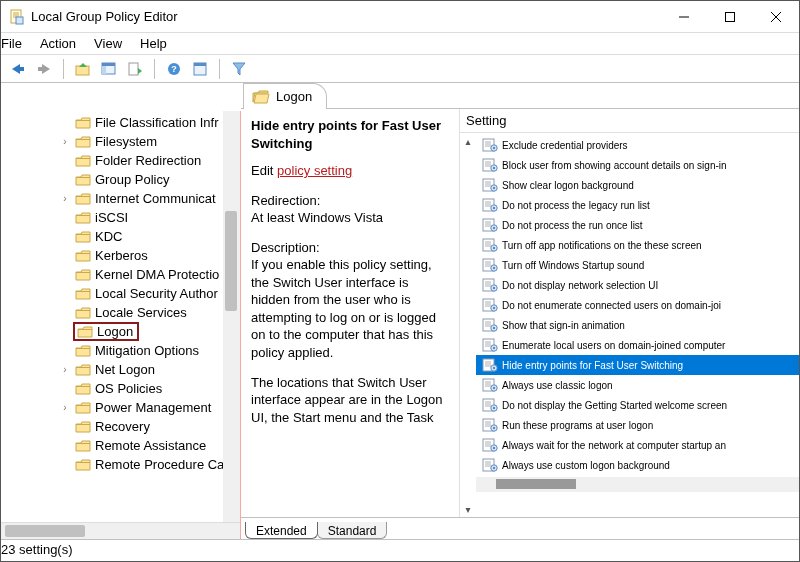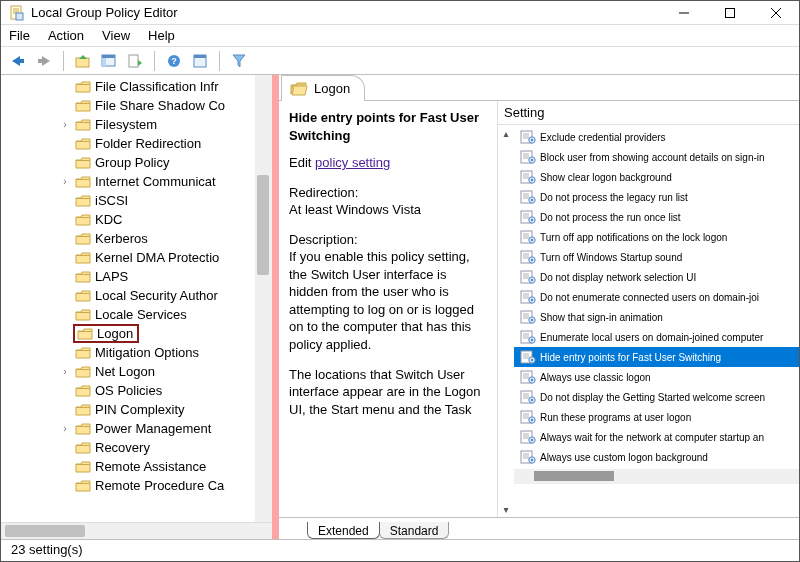--- a/index.html
+++ b/index.html
@@ -1,61 +1,61 @@
 <!DOCTYPE html>
 <html><head>
 <meta charset="utf-8">
 <style>
   * { box-sizing: border-box; }
   html, body { margin:0; padding:0; font-family: "Segoe UI", Arial, sans-serif; font-size: 13px; color:#000; background:#fff; }
   .window { width:800px; height:562px; border:1px solid #555; display:flex; flex-direction:column; }
-  .titlebar { height:24px; display:flex; align-items:center; padding:0 0 0 8px; border-bottom:1px solid #ddd; }
+  .titlebar { height:32px; display:flex; align-items:center; padding:0 0 0 8px; border-bottom:1px solid #ddd; }
   .titlebar .icon { width:16px; height:16px; margin-right:6px; display:inline-flex; }
   .titlebar .title { font-size:13px; }
   .winbtns { margin-left:auto; display:flex; }
   .winbtn { width:46px; height:32px; display:flex; align-items:center; justify-content:center; }
-  .menubar { height:22px; display:flex; align-items:center; gap:18px; padding-left:8px; border-bottom:1px solid #ddd; font-size:13px; }
+  .menubar { height:22px; display:flex; align-items:center; gap:18px; padding-left:0; border-bottom:1px solid #ddd; font-size:13px; }
   .toolbar { height:28px; display:flex; align-items:center; gap:4px; padding:2px 6px; border-bottom:1px solid #c0c0c0; }
   .tbtn { width:22px; height:22px; display:flex; align-items:center; justify-content:center; border:1px solid transparent; border-radius:2px; }
   .tdivider { width:1px; height:20px; background:#c0c0c0; margin:0 4px; }
   .content { flex:1; display:flex; min-height:0; }
-  .tree-pane { width:278px; border-right:7px solid #fca5a5; display:flex; flex-direction:column; overflow:hidden; }
+  .tree-pane { width:240px; border-right:1px solid #fca5a5; display:flex; flex-direction:column; overflow:hidden;margin-top:28px; }
   .tree-wrap { flex:1; overflow:hidden auto; position:relative; }
   .tree { padding:2px 0 2px 0; }
   .tree-item { display:flex; align-items:center; height:19px; padding-left:74px; white-space:nowrap; position:relative; }
   .tree-item .chev { position:absolute; left:58px; width:12px; text-align:center; color:#777; font-size:10px; }
   .tree-item .fld { width:16px; height:14px; margin-right:4px; display:inline-flex; }
   .tree-item .lbl { font-size:13px; }
   .tree-item.highlight { }
   .tree-item.highlight .lblbox { border:2px solid #8b1a1a; padding:0 4px 0 2px; margin-left:-2px; display:flex; align-items:center; }
   .htrack { height:17px; background:#f0f0f0; position:relative; border-top:1px solid #ddd; }
   .hthumb { position:absolute; top:2px; height:12px; background:#c0c0c0; border-radius:2px; }
   .vscroll { position:absolute; right:0; top:0; bottom:0; width:17px; background:#f0f0f0; }
   .vthumb { position:absolute; left:2px; width:12px; background:#c0c0c0; border-radius:2px; }
   .details-pane { flex:1; display:flex; flex-direction:column; min-width:0; }
   .header-band { background:#fff; border-bottom:1px solid #c0c0c0; padding:0; height:26px; }
   .header-tab { display:inline-flex; align-items:center; height:26px; background:#fff; padding:0 14px 0 8px; border:1px solid #c0c0c0; border-bottom:none; border-top-right-radius:14px; gap:6px; font-size:13px; margin-left:2px; margin-top:0px; }
   .folder-open { display:inline-block; width:18px; height:14px; }
   .details-body { flex:1; display:flex; min-height:0; }
   .desc-col { width:218px; padding:8px 10px 0 10px; font-size:13px; line-height:1.35; overflow:hidden; }
   .desc-col b { font-weight:600; }
-  .desc-col a.link { color:#4c1d95; }
+  .desc-col a.link { color:#b91c1c; }
   .settings-col { flex:1; display:flex; flex-direction:column; border-left:1px solid #e0e0e0; min-width:0; }
   .col-header { padding:4px 6px 4px 6px; font-size:13px; border-bottom:1px solid #e0e0e0; }
   .settings-wrap { flex:1; position:relative; overflow:hidden; }
   .settings-list { padding:2px 0 2px 0; }
   .setting-row { display:flex; align-items:center; height:20px; padding-left:6px; gap:4px; white-space:nowrap; }
   .setting-row.selected { background:#0078d7; color:#fff; }
   .setting-row .sicon { width:16px; height:14px; display:inline-flex; }
   .setting-row .slbl { font-size:10px; }
   .tabs { height:22px; display:flex; align-items:flex-end; border-top:1px solid #c0c0c0; padding-left:4px; gap:0; background:#fff; }
   .tab { padding:2px 10px 0 10px; font-size:12px; border:1px solid #999; border-top:none; position:relative; top:0; background:#fff; }
   .tab.active { border-color:#666; z-index:2; }
   .tab.inactive { background:#f3f3f3; }
-  .status { height:22px; border-top:1px solid #c0c0c0; padding:2px 10px; font-size:13px; }
+  .status { height:22px; border-top:1px solid #c0c0c0; padding:2px 0; font-size:13px; }
   
   .scrollbtn { width:16px; height:16px; display:flex; align-items:center; justify-content:center; color:#555; font-size:10px; }
   .settings-vscroll { position:absolute; left:0; top:0; bottom:0; width:16px; display:flex; flex-direction:column; justify-content:space-between; }
   .settings-content { margin-left:16px; height:100%; overflow:hidden; }
   .settings-htrack { height:15px; background:#f0f0f0; position:relative; }
   .settings-hthumb { position:absolute; top:2px; height:10px; background:#999; }
 </style>
 </head>
 <body>
 
@@ -159,29 +159,20 @@
             <div class="tree-item">
               <span class="fld">
                 <svg viewBox="0 0 16 14">
                   <path d="M1 4h5l1-2h8v10H1z" fill="#ffe49c" stroke="#caa94a"></path>
                   <path d="M1 4h14v1H1z" fill="#caa94a"></path>
                 </svg>
               </span>
               <span class="lbl">File Classification Infr</span>
             </div>
             <div class="tree-item">
-              <span class="fld">
-                <svg viewBox="0 0 16 14">
-                  <path d="M1 4h5l1-2h8v10H1z" fill="#ffe49c" stroke="#caa94a"></path>
-                  <path d="M1 4h14v1H1z" fill="#caa94a"></path>
-                </svg>
-              </span>
-              <span class="lbl">File Share Shadow Co</span>
-            </div>
-            <div class="tree-item">
               <span class="chev">›</span>
               <span class="fld">
                 <svg viewBox="0 0 16 14">
                   <path d="M1 4h5l1-2h8v10H1z" fill="#ffe49c" stroke="#caa94a"></path>
                   <path d="M1 4h14v1H1z" fill="#caa94a"></path>
                 </svg>
               </span>
               <span class="lbl">Filesystem</span>
             </div>
             <div class="tree-item">
@@ -240,29 +231,20 @@
               <span class="lbl">Kerberos</span>
             </div>
             <div class="tree-item">
               <span class="fld">
                 <svg viewBox="0 0 16 14">
                   <path d="M1 4h5l1-2h8v10H1z" fill="#ffe49c" stroke="#caa94a"></path>
                   <path d="M1 4h14v1H1z" fill="#caa94a"></path>
                 </svg>
               </span>
               <span class="lbl">Kernel DMA Protectio</span>
-            </div>
-            <div class="tree-item">
-              <span class="fld">
-                <svg viewBox="0 0 16 14">
-                  <path d="M1 4h5l1-2h8v10H1z" fill="#ffe49c" stroke="#caa94a"></path>
-                  <path d="M1 4h14v1H1z" fill="#caa94a"></path>
-                </svg>
-              </span>
-              <span class="lbl">LAPS</span>
             </div>
             <div class="tree-item">
               <span class="fld">
                 <svg viewBox="0 0 16 14">
                   <path d="M1 4h5l1-2h8v10H1z" fill="#ffe49c" stroke="#caa94a"></path>
                   <path d="M1 4h14v1H1z" fill="#caa94a"></path>
                 </svg>
               </span>
               <span class="lbl">Local Security Author</span>
             </div>
@@ -306,29 +288,20 @@
               <span class="lbl">Net Logon</span>
             </div>
             <div class="tree-item">
               <span class="fld">
                 <svg viewBox="0 0 16 14">
                   <path d="M1 4h5l1-2h8v10H1z" fill="#ffe49c" stroke="#caa94a"></path>
                   <path d="M1 4h14v1H1z" fill="#caa94a"></path>
                 </svg>
               </span>
               <span class="lbl">OS Policies</span>
-            </div>
-            <div class="tree-item">
-              <span class="fld">
-                <svg viewBox="0 0 16 14">
-                  <path d="M1 4h5l1-2h8v10H1z" fill="#ffe49c" stroke="#caa94a"></path>
-                  <path d="M1 4h14v1H1z" fill="#caa94a"></path>
-                </svg>
-              </span>
-              <span class="lbl">PIN Complexity</span>
             </div>
             <div class="tree-item">
               <span class="chev">›</span>
               <span class="fld">
                 <svg viewBox="0 0 16 14">
                   <path d="M1 4h5l1-2h8v10H1z" fill="#ffe49c" stroke="#caa94a"></path>
                   <path d="M1 4h14v1H1z" fill="#caa94a"></path>
                 </svg>
               </span>
               <span class="lbl">Power Management</span>
@@ -476,21 +449,21 @@
                     <span class="sicon">
                       <svg viewBox="0 0 16 14">
                         <rect x="1" y="1" width="11" height="12" fill="#fff" stroke="#8a9bb0"></rect>
                         <line x1="3" y1="4" x2="9" y2="4" stroke="#b0b0b0"></line>
                         <line x1="3" y1="6" x2="9" y2="6" stroke="#b0b0b0"></line>
                         <line x1="3" y1="8" x2="9" y2="8" stroke="#b0b0b0"></line>
                         <circle cx="12" cy="10" r="3.2" fill="#d9e8f8" stroke="#5a8bc4"></circle>
                         <circle cx="12" cy="10" r="1.2" fill="#5a8bc4"></circle>
                       </svg>
                     </span>
-                    <span class="slbl">Turn off app notifications on the lock logon</span>
+                    <span class="slbl">Turn off app notifications on the these screen</span>
                   </div>
                   <div class="setting-row">
                     <span class="sicon">
                       <svg viewBox="0 0 16 14">
                         <rect x="1" y="1" width="11" height="12" fill="#fff" stroke="#8a9bb0"></rect>
                         <line x1="3" y1="4" x2="9" y2="4" stroke="#b0b0b0"></line>
                         <line x1="3" y1="6" x2="9" y2="6" stroke="#b0b0b0"></line>
                         <line x1="3" y1="8" x2="9" y2="8" stroke="#b0b0b0"></line>
                         <circle cx="12" cy="10" r="3.2" fill="#d9e8f8" stroke="#5a8bc4"></circle>
                         <circle cx="12" cy="10" r="1.2" fill="#5a8bc4"></circle>
@@ -631,21 +604,21 @@
                 </div>
               <div class="settings-htrack">
                   <div class="settings-hthumb" style="left:20px;width:80px;"></div>
                 </div>
             </div>
           </div>
         </div>
       </div>
 
       <div class="tabs">
-        <div class="tab active" style="border-bottom-left-radius:6px;border-bottom-right-radius:6px;border-top:none;margin-left:24px;">Extended</div>
+        <div class="tab active" style="border-bottom-left-radius:6px;border-bottom-right-radius:6px;border-top:none;">Extended</div>
         <div class="tab inactive" style="border-bottom-left-radius:6px;border-bottom-right-radius:6px;border-top:none;margin-left:-1px;">Standard</div>
       </div>
     </div>
 
   </div>
 
   <div class="status">
     <span>23 setting(s)</span>
   </div>
 

